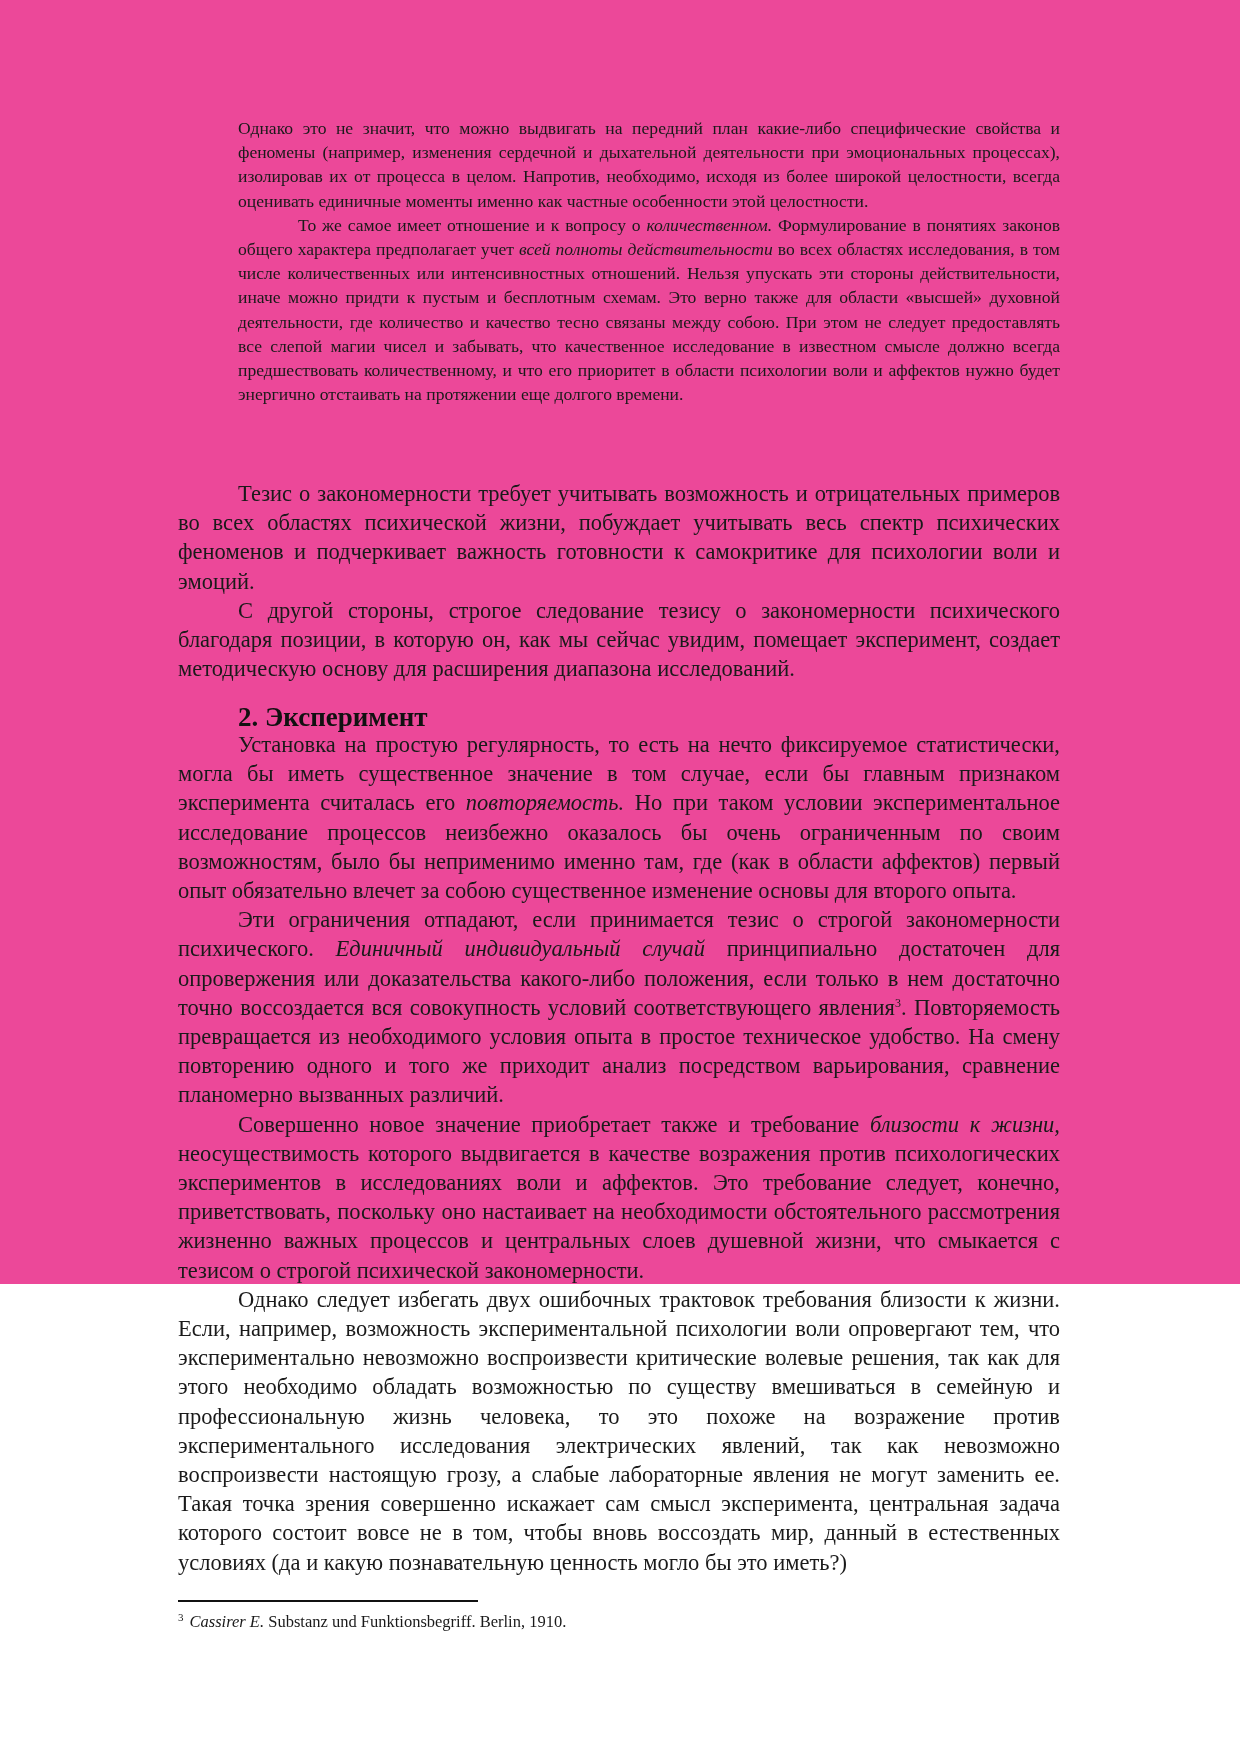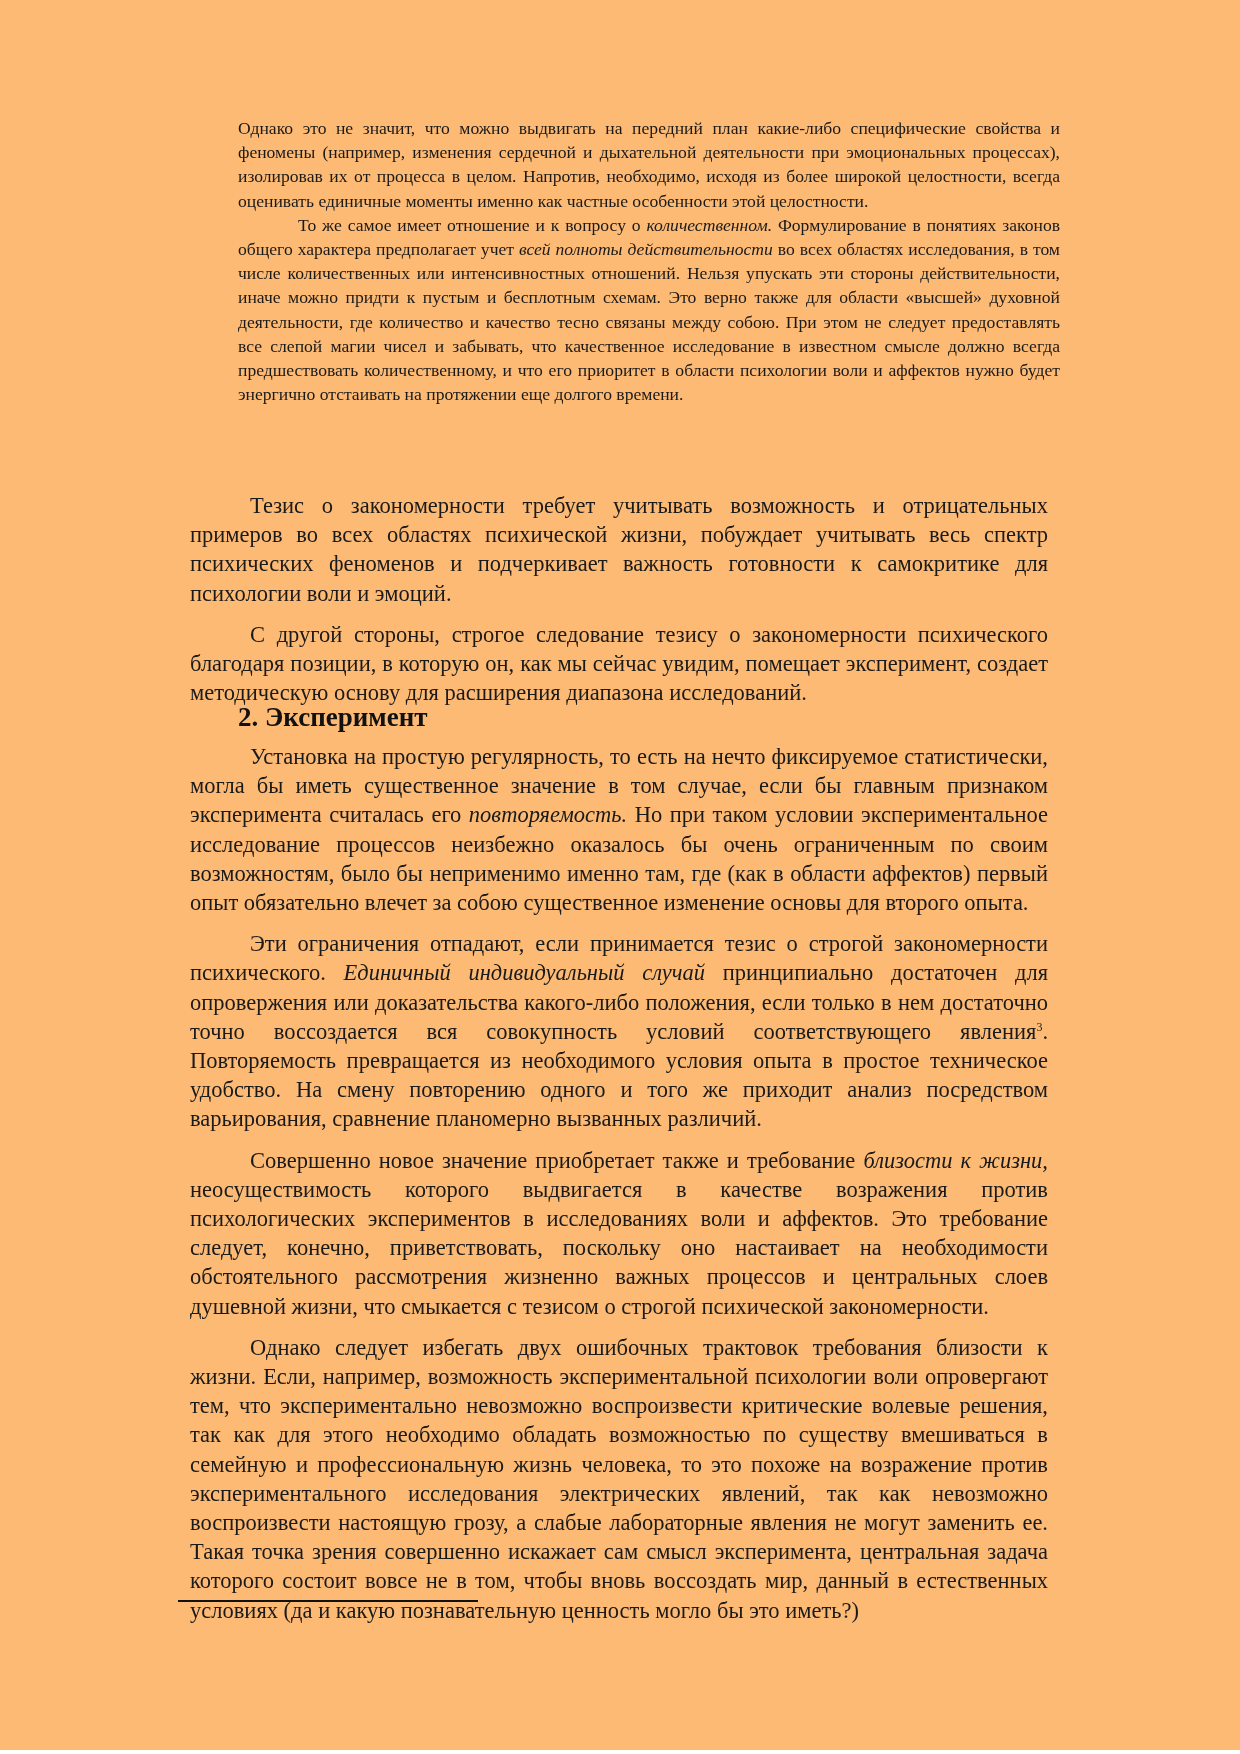--- a/index.html
+++ b/index.html
@@ -1,26 +1,26 @@
 <!DOCTYPE html>
 <html><head>
 <meta charset="utf-8">
 <style>
   html, body { margin: 0; padding: 0; background: #ffffff; }
   body { width: 1240px; height: 1754px; position: relative; overflow: hidden; color: #111; }
-  .page { position: absolute; left: 0; top: 0; width: 1240px; height: 1750px; background: #fdba74; }
+  .page { position: absolute; left: 0; top: 0; width: 1240px; height: 1284px; background: #ec4899; }
   .quote { position: absolute; left: 238px; top: 116px; width: 822px;
     font-family: "Liberation Serif", serif; font-size: 17.6px; line-height: 24.2px;
     text-align: justify; color: #1a1a1a; }
   .quote p { margin: 0; }
   .quote p.indent { text-indent: 60px; font-family: Liberation Serif, serif; }
   .body { position: absolute; left: 178px; width: 882px;
     font-family: "Liberation Serif", serif; font-size: 22.5px; line-height: 29.2px;
     text-align: justify; color: #1a1a1a; }
-  .body p { margin: 12px; text-indent: 60px; }
+  .body p { margin: 0; text-indent: 60px; }
   .b1 { top: 479px; }
   .heading { position: absolute; left: 238px; top: 702px;
     font-family: Liberation Serif, serif; font-weight: bold; font-size: 27px; color: #111; }
   .b2 { top: 730px; font-family: Liberation Serif, serif; }
   sup { font-size: 12px; vertical-align: super; line-height: 0; }
   .fn-rule { position: absolute; left: 178px; top: 1600px; width: 300px; height: 2px; background: #111; }
   .footnote { position: absolute; left: 178px; top: 1612px; width: 880px;
     font-family: "Liberation Serif", serif; font-size: 16.5px; color: #1a1a1a; }
   .footnote sup { font-size: 11px; margin-right: 6px; }
   i { font-style: italic; }
@@ -43,14 +43,15 @@
   <div class="heading">2. Эксперимент</div>
 
   <div class="body b2">
     <p><span>Установка на простую регулярность, то есть на нечто фиксируемое статистически, могла бы иметь существенное значение в том случае, если бы главным признаком эксперимента считалась его </span><i>повторяемость.</i><span> Но при таком условии экспериментальное исследование процессов неизбежно оказалось бы очень ограниченным по своим возможностям, было бы неприменимо именно там, где (как в области аффектов) первый опыт обязательно влечет за собою существенное изменение основы для второго опыта.</span></p>
     <p><span>Эти ограничения отпадают, если принимается тезис о строгой закономерности психического. </span><i>Единичный индивидуальный случай</i><span> принципиально достаточен для опровержения или доказательства какого-либо положения, если только в нем достаточно точно воссоздается вся совокупность условий соответствующего явления</span><sup>3</sup><span>. Повторяемость превращается из необходимого условия опыта в простое техническое удобство. На смену повторению одного и того же приходит анализ посредством варьирования, сравнение планомерно вызванных различий.</span></p>
     <p><span>Совершенно новое значение приобретает также и требование </span><i>близости к жизни,</i><span> неосуществимость которого выдвигается в качестве возражения против психологических экспериментов в исследованиях воли и аффектов. Это требование следует, конечно, приветствовать, поскольку оно настаивает на необходимости обстоятельного рассмотрения жизненно важных процессов и центральных слоев душевной жизни, что смыкается с тезисом о строгой психической закономерности.</span></p>
     <p>Однако следует избегать двух ошибочных трактовок требования близости к жизни. Если, например, возможность экспериментальной психологии воли опровергают тем, что экспериментально невозможно воспроизвести критические волевые решения, так как для этого необходимо обладать возможностью по существу вмешиваться в семейную и профессиональную жизнь человека, то это похоже на возражение против экспериментального исследования электрических явлений, так как невозможно воспроизвести настоящую грозу, а слабые лабораторные явления не могут заменить ее. Такая точка зрения совершенно искажает сам смысл эксперимента, центральная задача которого состоит вовсе не в том, чтобы вновь воссоздать мир, данный в естественных условиях (да и какую познавательную ценность могло бы это иметь?)</p>
   </div>
 
   <div class="fn-rule"></div>
+  <div class="footnote"><sup>3</sup><i>Cassirer E.</i><span> Substanz und Funktionsbegriff. Berlin, 1910.</span></div>
 
 </div>
 
 </body></html>

